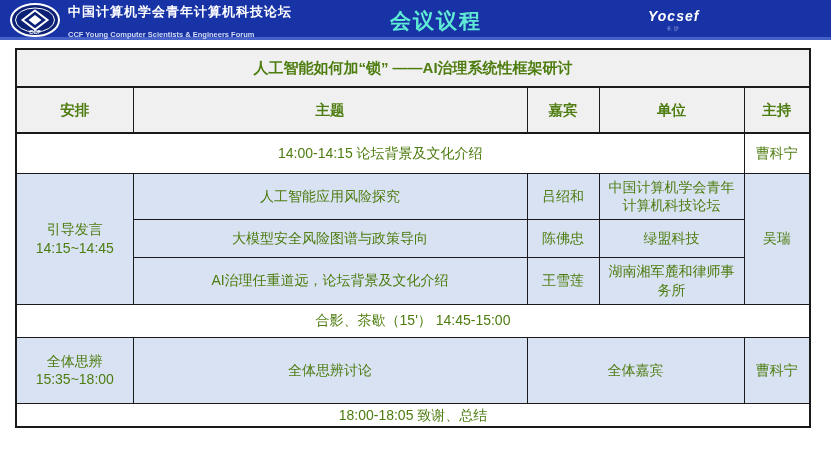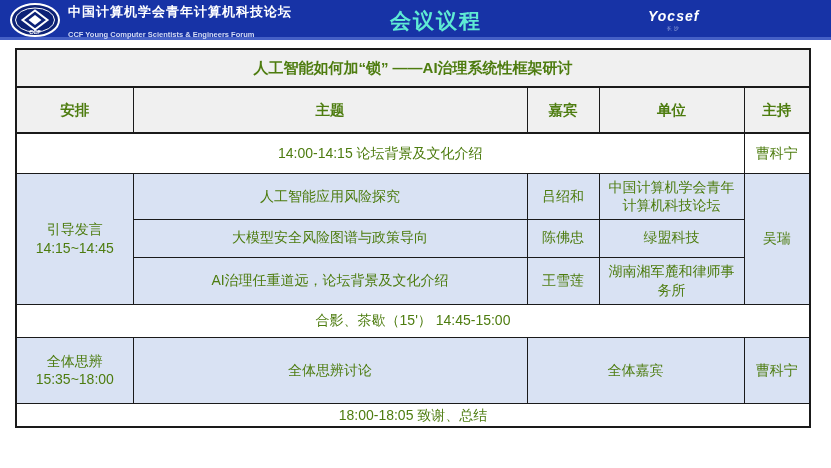--- a/index.html
+++ b/index.html
@@ -37,21 +37,21 @@
   tr.title-row td { height: 38px; font-weight: 700; font-size: 15px; border-bottom-width: 2px; }
   tr.head-row th { height: 46px; font-weight: 700; font-size: 14.5px; border-bottom-width: 2px; }
   .gray  { background: #f0f0f0; }
   .blue  { background: #d9e2f3; }
   .white { background: #ffffff; }
   td.topic { text-align: left; padding-left: 9px; }
   td.org-cell { line-height: 1.2; }
   .cell-line { display: block; }
   tr.intro-row td { height: 40px; }
   tr.g1 td { height: 46px; }
-  tr.g2 td { height: 38px; font-family: Liberation Mono, monospace; }
+  tr.g2 td { height: 38px; }
   tr.g3 td { height: 47px; }
   tr.break-row td { height: 33px; }
   tr.debate-row td { height: 66px; }
   tr.closing-row td { height: 20px; }
 </style>
 </head>
 <body>
 
 <div class="banner">
   <span class="banner-logo">

